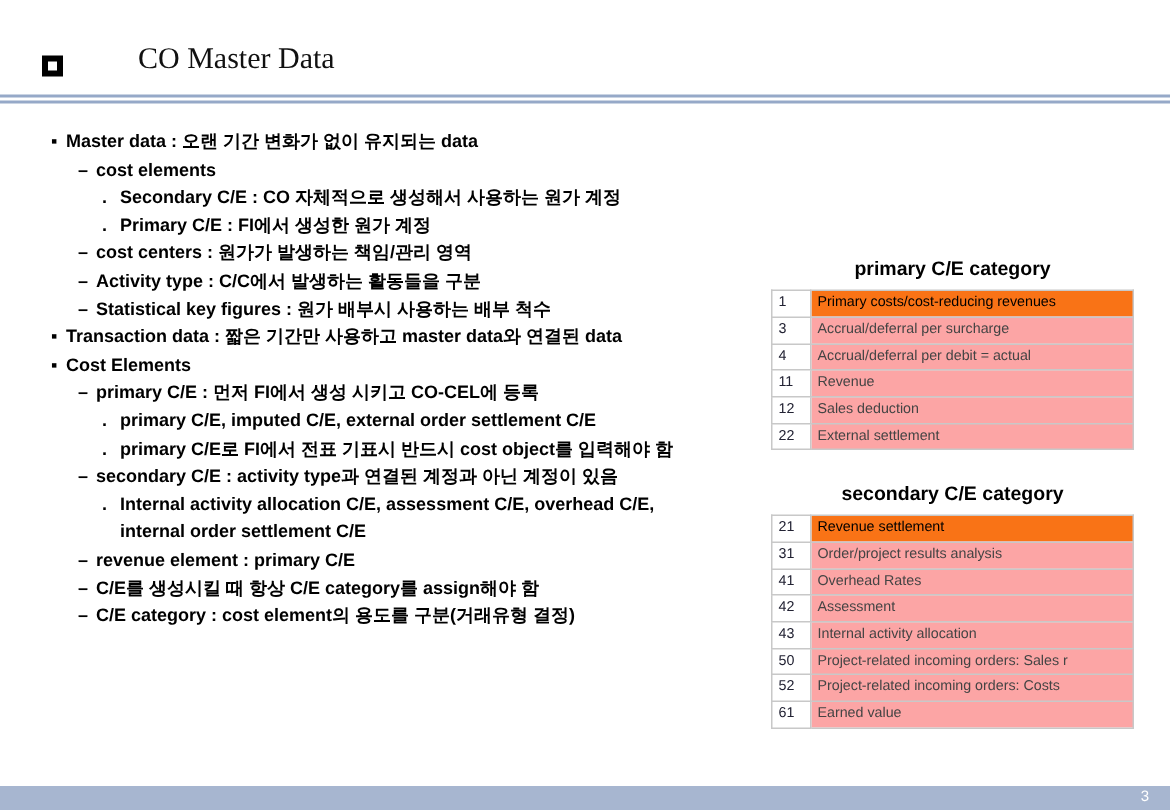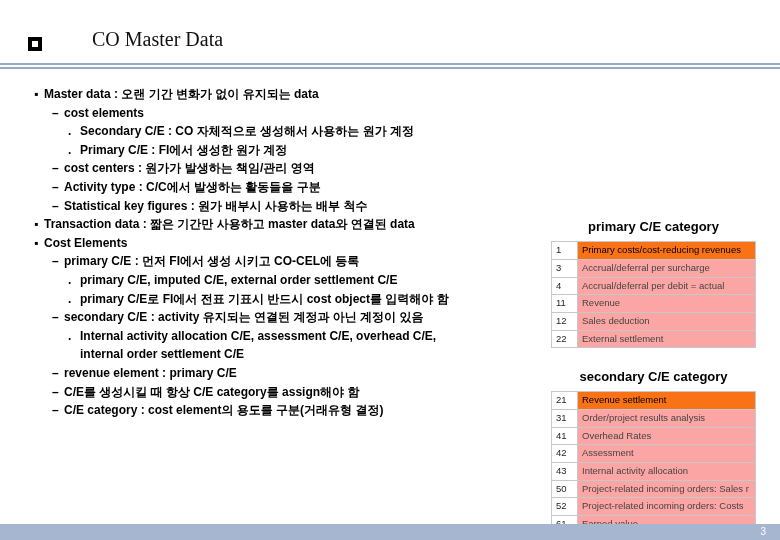--- a/index.html
+++ b/index.html
@@ -48,22 +48,21 @@
   .content .row { white-space: nowrap; }
   .bul { display:inline-block; width:10px; }
   .dash { display:inline-block; width:12px; }
   .dot { display:inline-block; width:12px; }
   .ind1 { padding-left: 18px; }
   .ind2 { padding-left: 34px; }
 
   .table-wrap {
     position: absolute;
     right: 24px;
-    width: 205px;
-    margin-top: 48px;
+    width: 242px;
   }
   .table-title {
     text-align: center;
     font-size: 13px;
     font-weight: bold;
     margin-bottom: 4px;
   }
   table {
     border-collapse: collapse;
     width: 100%;
@@ -113,21 +112,21 @@
   <div class="row ind2"><span class="dot">.</span><span>Secondary C/E : CO 자체적으로 생성해서 사용하는 원가 계정</span></div>
   <div class="row ind2"><span class="dot">.</span><span>Primary C/E : FI에서 생성한 원가 계정</span></div>
   <div class="row ind1"><span class="dash">–</span><span>cost centers : 원가가 발생하는 책임/관리 영역</span></div>
   <div class="row ind1"><span class="dash">–</span><span>Activity type : C/C에서 발생하는 활동들을 구분</span></div>
   <div class="row ind1"><span class="dash">–</span><span>Statistical key figures : 원가 배부시 사용하는  배부 척수</span></div>
   <div class="row"><span class="bul">▪</span><span>Transaction data : 짧은 기간만 사용하고 master data와 연결된 data</span></div>
   <div class="row"><span class="bul">▪</span><span>Cost Elements</span></div>
   <div class="row ind1"><span class="dash">–</span><span>primary C/E : 먼저 FI에서 생성 시키고 CO-CEL에 등록</span></div>
   <div class="row ind2"><span class="dot">.</span><span>primary C/E, imputed C/E, external order settlement C/E</span></div>
   <div class="row ind2"><span class="dot">.</span><span>primary C/E로 FI에서 전표 기표시 반드시 cost object를 입력해야 함</span></div>
-  <div class="row ind1"><span class="dash">–</span><span>secondary C/E : activity 유지되는 연결된 계정과 아닌 계정이 있음</span></div>
+  <div class="row ind1"><span class="dash">–</span><span>secondary C/E : activity type과 연결된 계정과 아닌 계정이 있음</span></div>
   <div class="row ind2"><span class="dot">.</span><span>Internal activity allocation C/E, assessment C/E, overhead C/E,</span></div>
   <div class="row ind2"><span class="dot">&nbsp;</span><span>internal order settlement C/E</span></div>
   <div class="row ind1"><span class="dash">–</span><span>revenue element : primary C/E</span></div>
   <div class="row ind1"><span class="dash">–</span><span>C/E를 생성시킬 때 항상 C/E category를 assign해야 함</span></div>
   <div class="row ind1"><span class="dash">–</span><span>C/E category : cost element의 용도를 구분(거래유형 결정)</span></div>
 
   <div class="table-wrap tbl1">
     <div class="table-title">primary C/E category</div>
     <table>
       <tbody>

